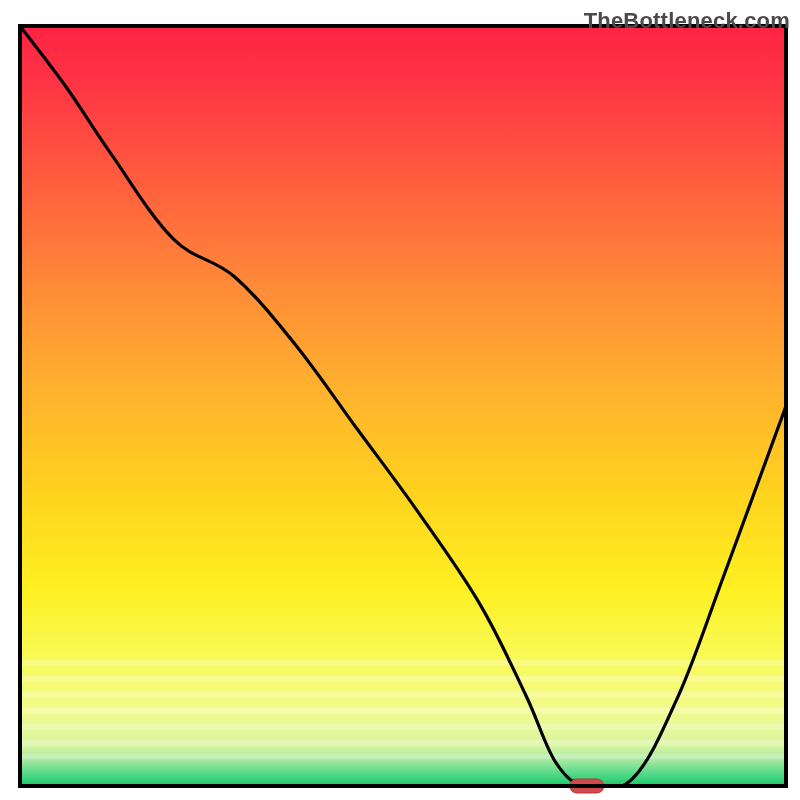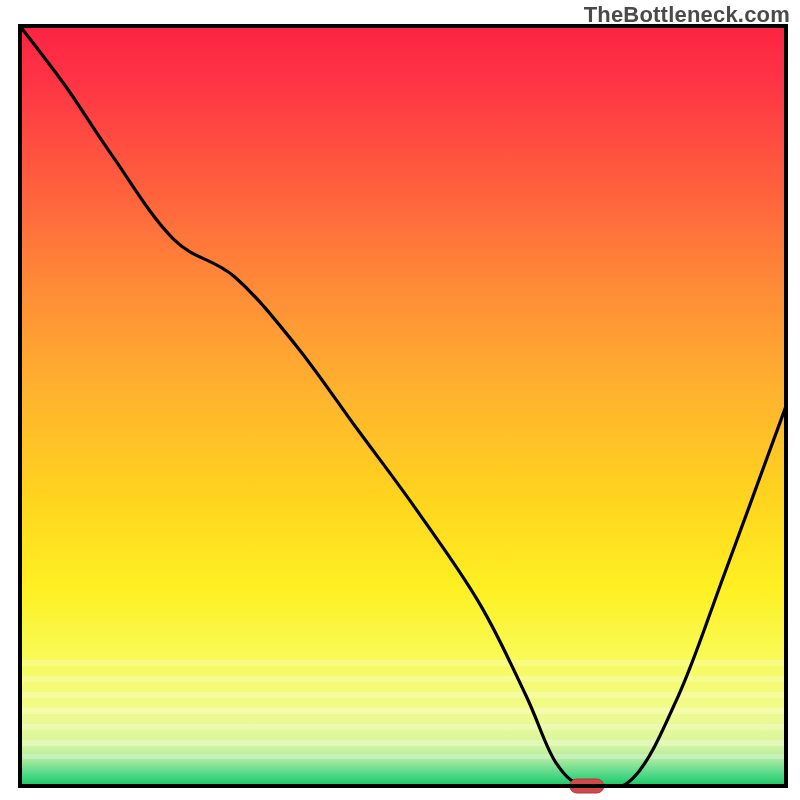--- a/index.html
+++ b/index.html
@@ -11,21 +11,21 @@
     font-family: Arial, Helvetica, sans-serif;
   }
   .stage {
     position: relative;
     width: 800px;
     height: 800px;
     background: #ffffff;
   }
   .watermark {
     position: absolute;
-    top: 2px;
+    top: 8px;
     right: 10px;
     font-size: 22px;
     font-weight: 600;
     color: #4a4a4a;
     letter-spacing: 0.2px;
     z-index: 20;
   }
   svg.plot {
     position: absolute;
     left: 0;

